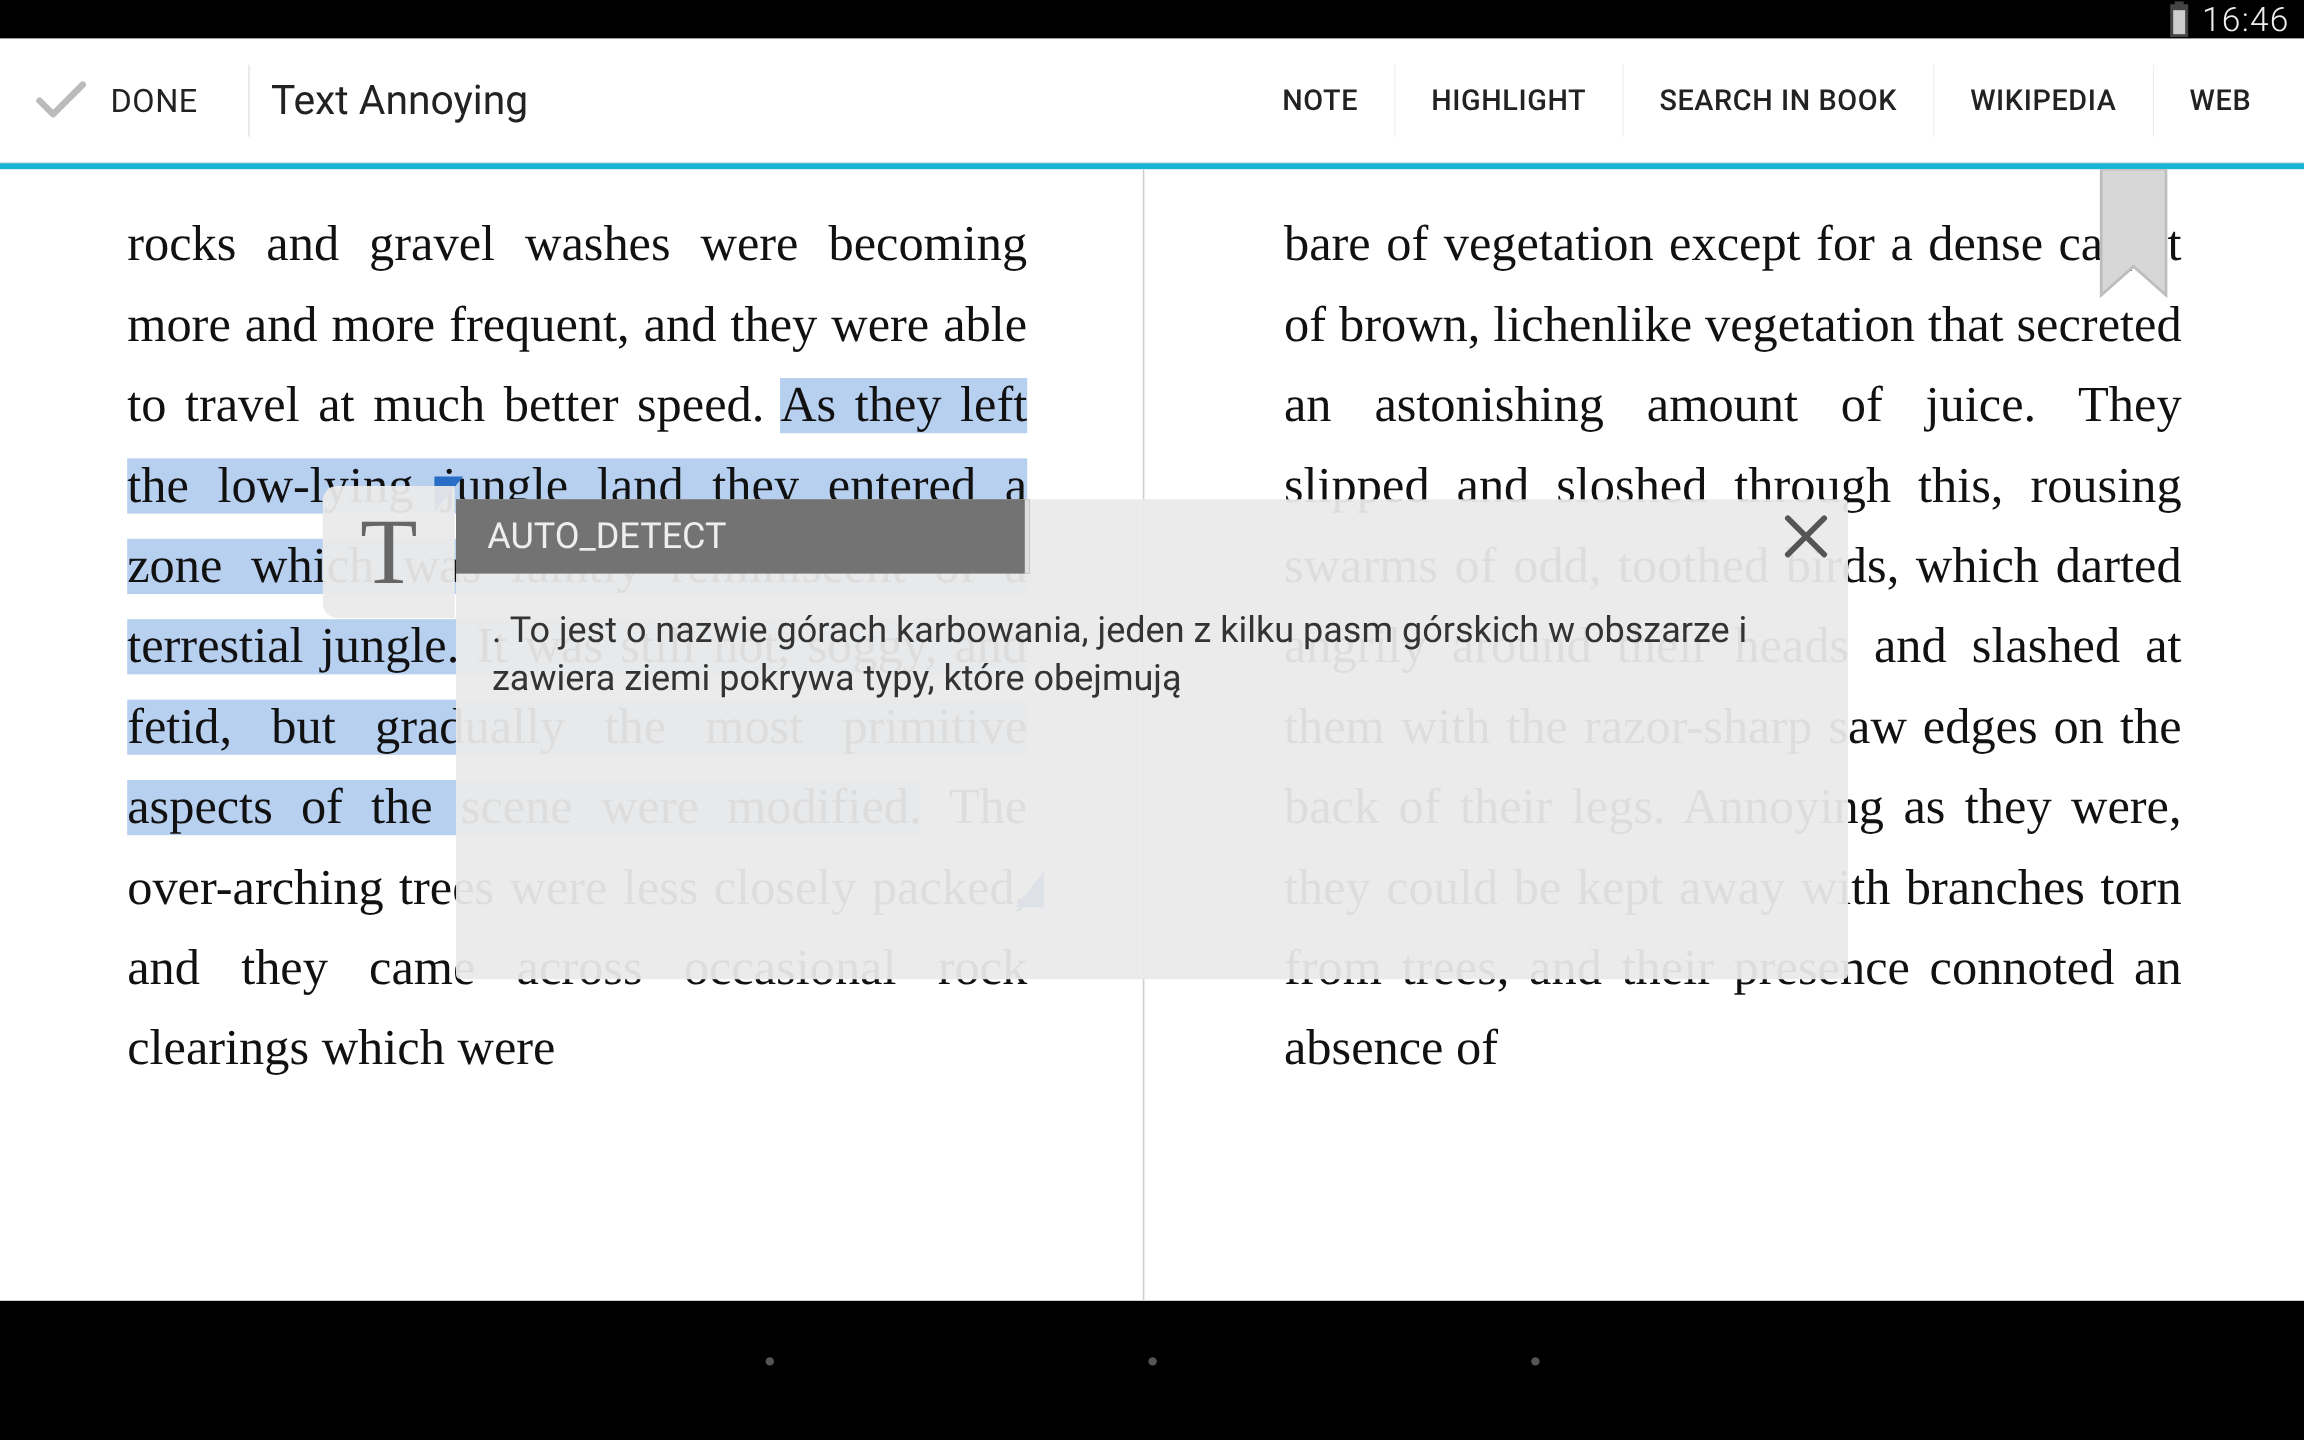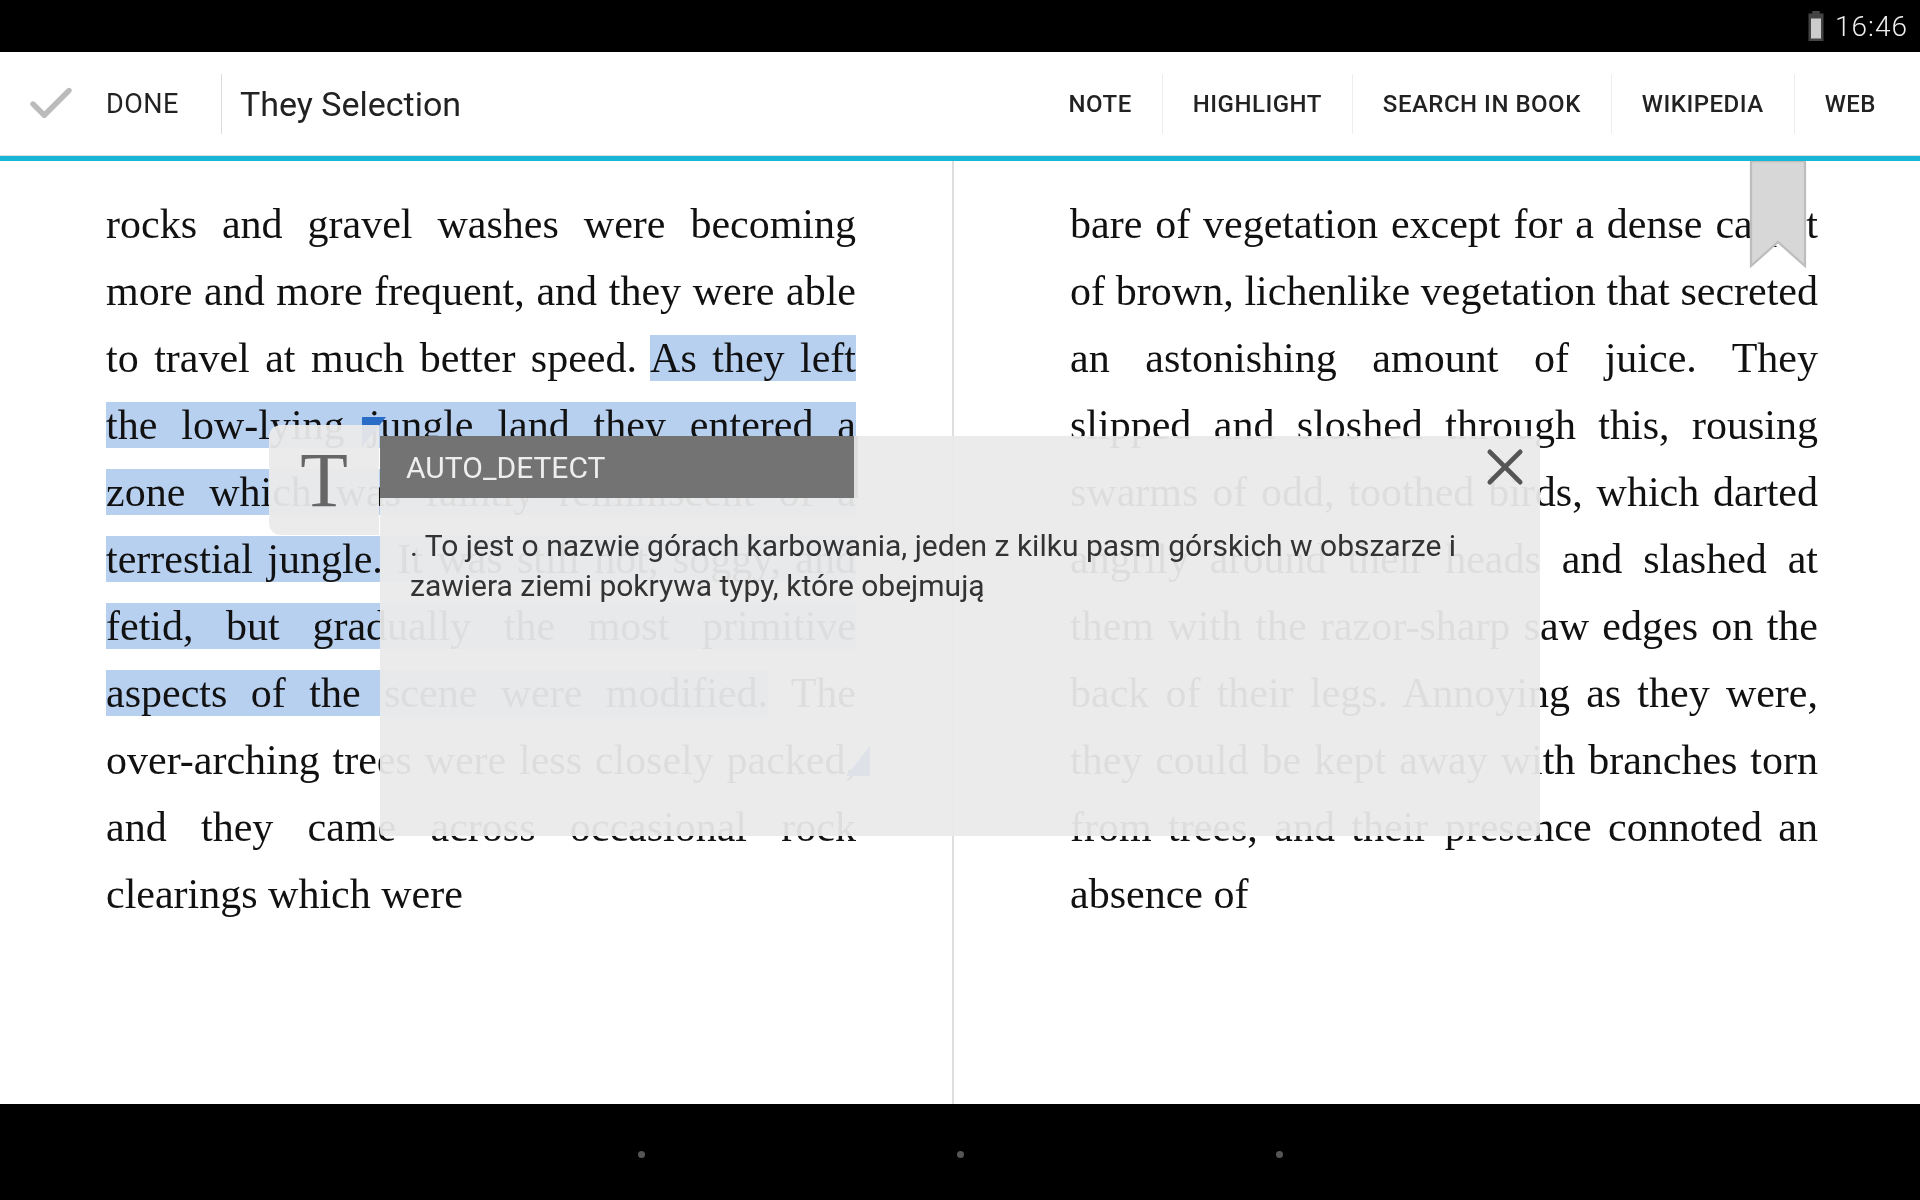--- a/index.html
+++ b/index.html
@@ -1,25 +1,25 @@
 <!DOCTYPE html>
 <html><head>
 <meta charset="utf-8">
 <style>
   * { margin: 0; padding: 0; box-sizing: border-box; }
   html, body { width: 1920px; height: 1200px; font-family: "Segoe UI", Roboto, Arial, sans-serif; background: #000; overflow: hidden; }
   
-  .status-bar { width: 100%; height: 52px; background: #000; display: flex; justify-content: flex-end; align-items: center; padding-right: 12px; color: #eee; font-size: 28px; font-weight: 300; letter-spacing: 1px; }
+  .status-bar { width: 100%; height: 32px; background: #000; display: flex; justify-content: flex-end; align-items: center; padding-right: 12px; color: #eee; font-size: 28px; font-weight: 300; letter-spacing: 1px; }
   .battery { display: inline-flex; align-items: center; margin-right: 10px; }
   .battery svg { width: 18px; height: 30px; }
   
   .content { width: 100%; background: #fff; height: 1052px; position: relative; }
   
   .toolbar { height: 104px; display: flex; align-items: center; padding: 0 14px; border-bottom: 1px solid #e0e0e0; }
-  .done-btn { display: flex; align-items: center; gap: 28px; padding: 12px 24px 12px 10px; cursor: pointer; }
+  .done-btn { display: flex; align-items: center; gap: 14px; padding: 12px 24px 12px 10px; cursor: pointer; }
   .done-btn svg { width: 54px; height: 54px; }
   .done-label { font-size: 27px; color: #222; font-weight: 400; letter-spacing: 0.5px; }
   .divider { width: 1px; height: 60px; background: #ddd; margin: 0 18px; }
   .title { font-size: 34px; color: #222; font-weight: 400; }
   .spacer { flex: 1; }
   .action-group { display: flex; align-items: center; }
   .action-btn { padding: 12px 30px; font-size: 24px; font-weight: 500; color: #222; letter-spacing: 0.5px; cursor: pointer; }
   .sep { width: 1px; height: 60px; background: #eee; }
   
   .accent-bar { width: 100%; height: 5px; background: #19b5d6; }
@@ -72,21 +72,21 @@
 <div class="content">
 
   <div class="toolbar">
     <div class="done-btn">
       <svg viewBox="0 0 24 24">
           <path d="M4 12l5 5L20 6" stroke="#bbb" stroke-width="2.4" fill="none" stroke-linecap="round" stroke-linejoin="round"></path>
         </svg>
       <span class="done-label">DONE</span>
     </div>
     <div class="divider"></div>
-    <span class="title">They Selection</span>
+    <span class="title">Text Annoying</span>
     <div class="spacer"></div>
     <div class="action-group">
       <div class="action-btn">NOTE</div>
       <div class="sep"></div>
       <div class="action-btn">HIGHLIGHT</div>
       <div class="sep"></div>
       <div class="action-btn">SEARCH IN BOOK</div>
       <div class="sep"></div>
       <div class="action-btn">WIKIPEDIA</div>
       <div class="sep"></div>

